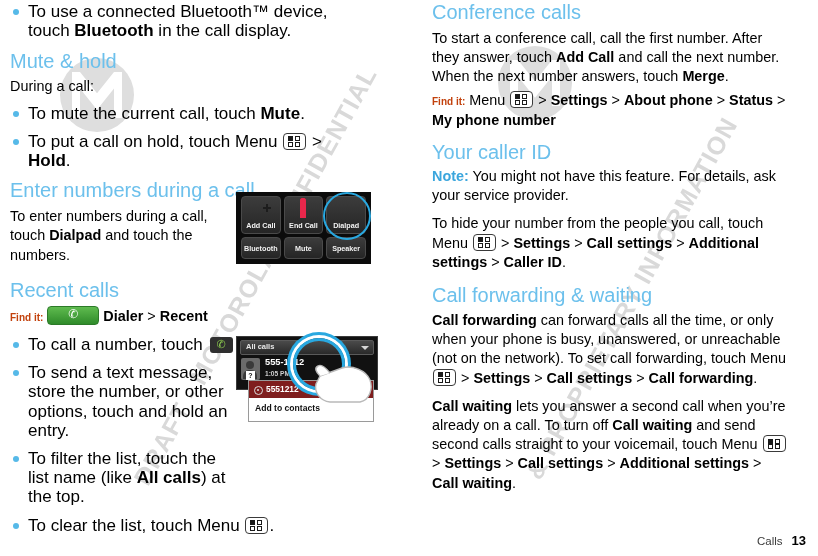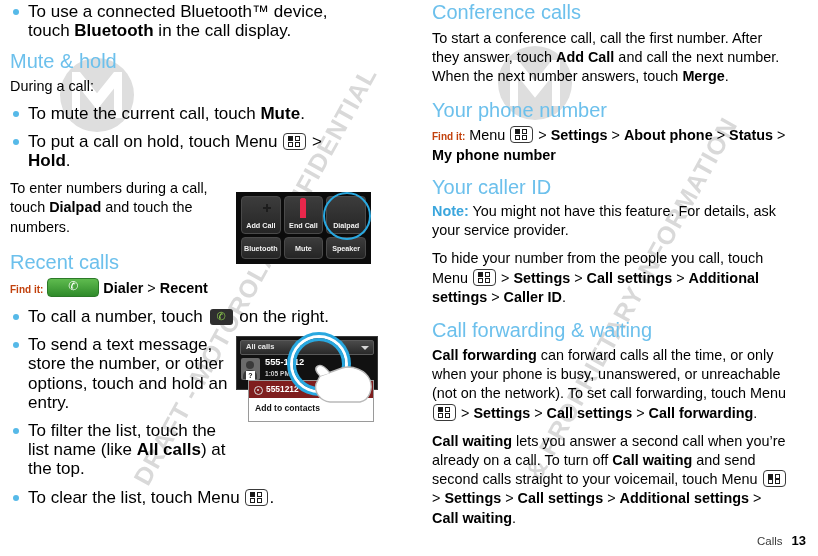--- a/index.html
+++ b/index.html
@@ -432,20 +432,21 @@
 
     <ul class="bullets" style="margin-top:7px;">
       <li>
         <span><span>To mute the current call, touch </span><span class="b">Mute</span><span>.</span></span>
       </li>
       <li>
         <span><span>To put a call on hold, touch Menu </span><span class="menukey"><i></i><i></i><i></i><i></i></span><span> &gt; </span><span class="b">Hold</span><span>.</span></span>
       </li>
     </ul>
 
+    <h2 class="sec" style="margin-top:9px;">Enter numbers during a call</h2>
     <p class="body" style="margin-top:5px; width:215px;"><span>To enter numbers during a call, touch </span><span class="b">Dialpad</span><span> and touch the numbers.</span></p>
 
     <h2 class="sec" style="margin-top:14px;">Recent calls</h2>
 
     <p class="body" style="margin-top:4px;">
       <span class="findit">Find it:</span><span><span class="dialer-chip"></span><span class="b">Dialer</span><span> &gt; </span><span class="b">Recent</span></span>
     </p>
 
     <ul class="bullets" style="margin-top:8px;">
       <li>
@@ -517,21 +518,20 @@
       <path d="M8 20 L30 12 C40 9 54 14 58 24 C61 32 58 44 48 46 L18 46 C8 45 2 36 4 28 Z" fill="#ffffff" stroke="#b9b9b9" stroke-width="1.4"></path>
       <path d="M8 20 C4 16 2 12 6 10 C9 8 14 12 18 17" fill="#ffffff" stroke="#b9b9b9" stroke-width="1.4"></path>
     </svg>
   </div>
 
   <div class="col col-right">
 
     <h2 class="sec" style="margin-top:1px;">Conference calls</h2>
     <p class="body" style="margin-top:5px;"><span>To start a conference call, call the first number. After they answer, touch </span><span class="b">Add Call</span><span> and call the next number. When the next number answers, touch </span><span class="b">Merge</span><span>.</span></p>
 
-    <h2 class="sec" style="margin-top:12px;">Your phone number</h2>
     <p class="body" style="margin-top:4px;">
       <span class="findit">Find it:</span><span><span> Menu </span><span class="menukey"><i></i><i></i><i></i><i></i></span><span> &gt; </span><span class="b">Settings</span><span> &gt; </span><span class="b">About phone</span><span> &gt; </span><span class="b">Status</span><span> &gt; </span><span class="b">My phone number</span></span>
     </p>
 
     <h2 class="sec" style="margin-top:11px;">Your caller ID</h2>
     <p class="body" style="margin-top:3px;">
       <span class="note-lbl">Note:</span><span> You might not have this feature. For details, ask your service provider.</span>
     </p>
     <p class="body" style="margin-top:9px;"><span>To hide your number from the people you call, touch Menu </span><span class="menukey"><i></i><i></i><i></i><i></i></span><span> &gt; </span><span class="b">Settings</span><span> &gt; </span><span class="b">Call settings</span><span> &gt; </span><span class="b">Additional settings</span><span> &gt; </span><span class="b">Caller ID</span><span>.</span></p>
 

